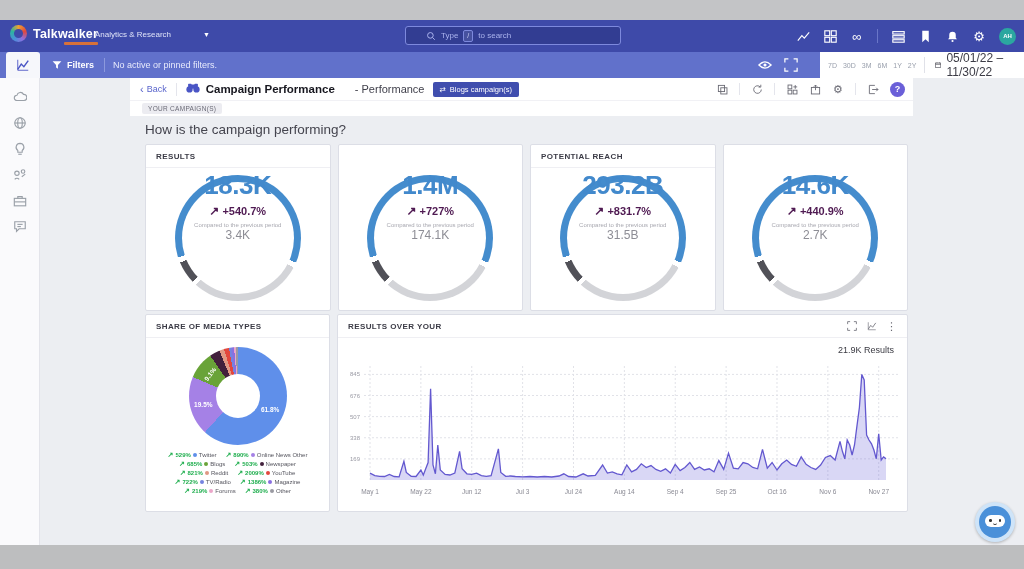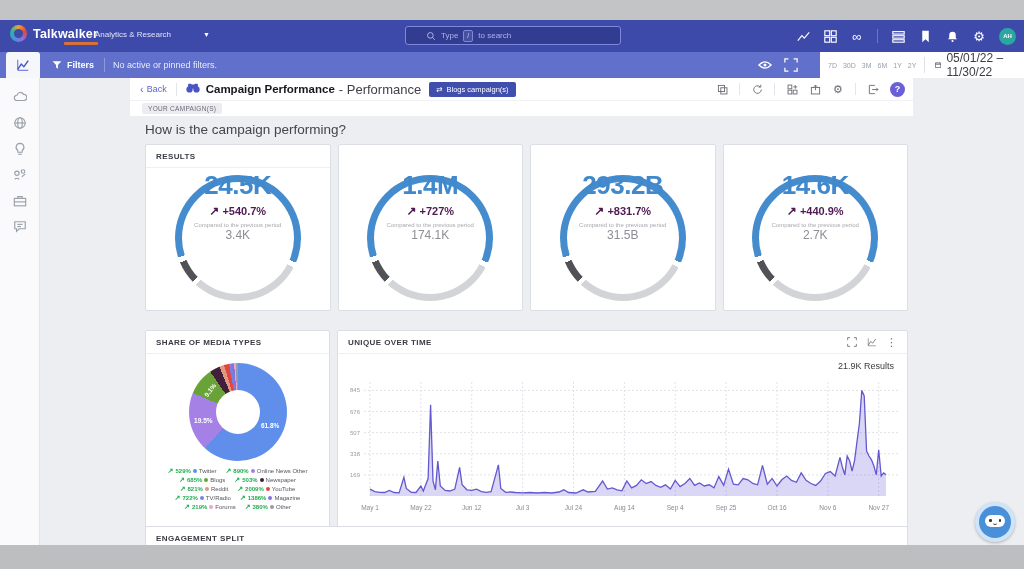--- a/index.html
+++ b/index.html
@@ -52,21 +52,21 @@
   .sb-item svg { width:14px; height:14px; stroke:#9aa0a8; fill:none; stroke-width:1.3; }
 
   .content { position:absolute; left:40px; top:0; width:984px; height:467px; overflow:hidden; }
 
   .header-strip { position:absolute; left:90px; top:0; width:783px; height:22px; background:#fff; display:flex; align-items:center; }
   .back-link { display:flex; align-items:center; gap:3px; color:#5a65cc; font-size:9px; margin-left:10px; cursor:pointer; }
   .back-chev { font-size:11px; line-height:9px; }
   .hdr-div { width:1px; height:13px; background:#e4e5ec; margin:0 9px; }
   .binocs svg { width:14px; height:12px; fill:#4a55c5; }
   .page-title { font-size:11.5px; font-weight:bold; color:#17171f; margin-left:6px; }
-  .page-title-suffix { font-size:13px; color:#3f3f4a; margin-left:4px; }
+  .page-title-suffix { font-size:11px; color:#3f3f4a; margin-left:20px; }
   .change-btn { margin-left:8px; background:#404eae; color:#fff; font-size:7.5px; border:none; border-radius:2px; padding:3px 7px; display:flex; align-items:center; gap:4px; cursor:pointer; }
   .hdr-icons { position:absolute; right:8px; top:0; height:22px; display:flex; align-items:center; gap:11px; }
   .hdr-icon { width:12px; height:12px; color:#6a6a74; cursor:pointer; display:flex; align-items:center; justify-content:center; font-size:11px; }
   .hdr-icon svg { width:11px; height:11px; stroke:#6a6a74; fill:none; stroke-width:1.3; }
   .hdr-icon-div { width:1px; height:12px; background:#e4e5ec; }
   .help-bubble { width:15px; height:15px; border-radius:50%; background:#6a5fd8; color:#fff; font-size:9px; font-weight:bold; display:flex; align-items:center; justify-content:center; cursor:pointer; }
 
   .tag-row { position:absolute; left:90px; top:22px; width:783px; height:16px; background:#fff; border-top:1px solid #f1f1f5; display:flex; align-items:center; }
   .campaign-pill { margin-left:12px; background:#ececf1; color:#6a6a76; font-size:6.5px; letter-spacing:.3px; border-radius:2px; padding:2px 6px; cursor:pointer; }
 
@@ -81,21 +81,21 @@
     background:conic-gradient(from 0deg, #448ccd 0deg 113deg, #ffffff 113deg 118deg, #d3d4d8 118deg 222deg, #ffffff 222deg 226deg, #515158 226deg 247deg, #ffffff 247deg 252deg, #448ccd 252deg 360deg); }
   .gauge::after { content:""; position:absolute; left:7px; top:7px; width:112px; height:112px; border-radius:50%; background:#fff; }
   .gauge-inner { position:absolute; inset:0; z-index:2; display:flex; flex-direction:column; align-items:center; }
   .kpi-value { margin-top:25px; font-size:26px; font-weight:bold; color:#4289cc; letter-spacing:-.5px; }
   .kpi-trend { margin-top:3px; font-size:11px; font-weight:bold; color:#4f1a52; display:flex; align-items:center; gap:3px; }
   .kpi-trend .arr { font-size:12px; }
   .kpi-compare { margin-top:4px; font-size:6px; color:#a8a8b0; }
   .kpi-prev { font-size:12px; color:#8d8d95; }
 
   
-  .widgets-row { position:absolute; left:105px; top:252px; height:140px; display:flex; gap:7px;border-radius:20px; }
+  .widgets-row { position:absolute; left:105px; top:236px; height:140px; display:flex; gap:7px;border-radius:20px; }
   .media-card { width:185px; height:198px; position:relative; }
   .donut-wrap { position:absolute; left:50%; top:32px; transform:translateX(-50%); width:98px; height:98px; border-radius:50%; }
   .donut-hole { position:absolute; left:27px; top:27px; width:44px; height:44px; border-radius:50%; background:#fff; }
   .slice-label { position:absolute; color:#fff; font-size:6.5px; font-weight:bold; transform:translate(-50%,-50%); z-index:2; }
   .donut-legend { position:absolute; left:6px; right:6px; top:136px; display:flex; flex-wrap:wrap; justify-content:center; column-gap:9px; row-gap:1px; }
   .legend-item { display:flex; align-items:center; gap:2px; font-size:6px; cursor:pointer; }
   .legend-item .tr-arr { color:#1fae4e; font-size:7px; font-weight:bold; }
   .legend-item .tr-val { color:#1fae4e; font-weight:bold; }
   .legend-item .dot { width:4px; height:4px; border-radius:50%; }
   .legend-item .lbl { color:#55555e; }
@@ -343,21 +343,21 @@
           <span class="campaign-pill">YOUR CAMPAIGN(S)</span>
         </div>
 
         <div class="question">How is the campaign performing?</div>
 
         <div class="kpi-row">
           <div class="card kpi-card">
             <div class="card-title">RESULTS</div>
             <div class="gauge"></div>
             <div class="gauge-inner">
-              <div class="kpi-value">24.5K</div>
+              <div class="kpi-value">18.3K</div>
               <div class="kpi-trend">
                   <span class="arr">↗</span>
                   <span>+540.7%</span>
                 </div>
               <div class="kpi-compare">Compared to the previous period</div>
               <div class="kpi-prev">3.4K</div>
             </div>
           </div>
           <div class="card kpi-card">
             <div class="gauge"></div>
@@ -365,20 +365,21 @@
               <div class="kpi-value">1.4M</div>
               <div class="kpi-trend">
                   <span class="arr">↗</span>
                   <span>+727%</span>
                 </div>
               <div class="kpi-compare">Compared to the previous period</div>
               <div class="kpi-prev">174.1K</div>
             </div>
           </div>
           <div class="card kpi-card">
+            <div class="card-title">POTENTIAL REACH</div>
             <div class="gauge"></div>
             <div class="gauge-inner">
               <div class="kpi-value">293.2B</div>
               <div class="kpi-trend">
                   <span class="arr">↗</span>
                   <span>+831.7%</span>
                 </div>
               <div class="kpi-compare">Compared to the previous period</div>
               <div class="kpi-prev">31.5B</div>
             </div>
@@ -465,21 +466,21 @@
                   <span class="tr-arr">↗</span>
                   <span class="tr-val">380%</span>
                   <span class="dot" style="background: rgb(154, 154, 162);"></span>
                   <span class="lbl">Other</span>
                 </div>
               </div>
           </div>
 
           <div class="card results-card">
             <div class="rc-title-row">
-              <div class="card-title">UNIQUE OVER TIME</div>
+              <div class="card-title">RESULTS OVER YOUR</div>
               <div class="rc-icons">
                 <div class="rc-icon">
                     <svg viewBox="0 0 16 16">
                       <path d="M1 5 V1 H5 M11 1 H15 V5 M15 11 V15 H11 M5 15 H1 V11"></path>
                     </svg>
                   </div>
                 <div class="rc-icon">
                     <svg viewBox="0 0 16 16">
                       <polyline points="2,13 6,7 9,10 14,3"></polyline>
                       <polyline points="2,2 2,14 14,14" stroke-width="1"></polyline>
@@ -527,23 +528,20 @@
                   <line x1="412.9859154929577" x2="412.9859154929577" y1="4" y2="118" stroke="#e1e2e8" stroke-dasharray="2,2"></line>
                   <line x1="463.85915492957747" x2="463.85915492957747" y1="4" y2="118" stroke="#e1e2e8" stroke-dasharray="2,2"></line>
                   <line x1="514.7323943661972" x2="514.7323943661972" y1="4" y2="118" stroke="#e1e2e8" stroke-dasharray="2,2"></line>
                   <path d="M6,118 L6.0,111.1 L10.8,113.6 L15.7,114.3 L20.5,114.5 L25.4,112.4 L30.2,114.5 L35.1,114.9 L39.9,99.3 L42.3,110.5 L47.2,114.3 L52.0,114.5 L56.9,108.0 L59.3,113.0 L61.7,106.8 L64.1,100.5 L66.6,26.8 L69.0,103.0 L71.4,111.8 L73.8,83.0 L76.3,108.0 L81.1,112.4 L85.9,113.0 L90.8,111.1 L95.6,89.3 L98.1,106.8 L102.9,111.8 L107.7,112.4 L112.6,111.1 L117.4,113.6 L122.3,114.3 L127.1,113.6 L134.4,86.8 L136.8,110.5 L141.7,114.3 L146.5,114.0 L151.4,114.5 L158.6,114.9 L165.9,114.5 L173.2,115.0 L180.4,114.5 L187.7,115.0 L195.0,114.0 L199.8,111.8 L204.6,114.5 L211.9,115.0 L219.2,111.8 L224.0,114.0 L231.3,113.3 L238.6,103.0 L243.4,111.1 L248.3,109.9 L253.1,111.8 L257.9,112.8 L262.8,103.0 L267.6,109.9 L272.5,107.4 L277.3,101.8 L282.2,105.5 L287.0,103.6 L291.9,107.4 L296.7,109.3 L301.5,106.8 L306.4,111.1 L311.2,102.4 L316.1,108.6 L320.9,105.5 L325.8,100.5 L330.6,107.4 L335.5,104.9 L340.3,108.0 L345.2,106.8 L350.0,109.9 L354.8,98.6 L359.7,107.4 L364.5,91.1 L369.4,106.1 L374.2,106.8 L379.1,100.5 L383.9,101.8 L388.8,105.5 L393.6,106.8 L398.5,87.4 L403.3,106.1 L408.1,100.5 L413.0,108.0 L417.8,101.8 L422.7,98.0 L427.5,102.4 L432.4,104.3 L437.2,94.9 L442.1,102.4 L446.9,105.5 L451.7,107.4 L456.6,103.0 L461.4,95.5 L466.3,93.6 L471.1,98.0 L476.0,79.3 L478.4,89.3 L480.8,96.8 L483.2,78.0 L485.7,83.0 L488.1,93.0 L490.5,83.0 L492.9,64.3 L495.4,45.5 L497.8,12.4 L500.2,18.0 L502.6,73.0 L505.0,78.0 L507.5,81.8 L509.9,88.0 L512.3,96.8 L514.7,71.8 L517.2,98.0 L519.6,94.9 L522.0,96.8 L522.0,118 Z" fill="rgba(104,94,216,0.25)" stroke="none"></path>
                   <path d="M6.0,111.1 L10.8,113.6 L15.7,114.3 L20.5,114.5 L25.4,112.4 L30.2,114.5 L35.1,114.9 L39.9,99.3 L42.3,110.5 L47.2,114.3 L52.0,114.5 L56.9,108.0 L59.3,113.0 L61.7,106.8 L64.1,100.5 L66.6,26.8 L69.0,103.0 L71.4,111.8 L73.8,83.0 L76.3,108.0 L81.1,112.4 L85.9,113.0 L90.8,111.1 L95.6,89.3 L98.1,106.8 L102.9,111.8 L107.7,112.4 L112.6,111.1 L117.4,113.6 L122.3,114.3 L127.1,113.6 L134.4,86.8 L136.8,110.5 L141.7,114.3 L146.5,114.0 L151.4,114.5 L158.6,114.9 L165.9,114.5 L173.2,115.0 L180.4,114.5 L187.7,115.0 L195.0,114.0 L199.8,111.8 L204.6,114.5 L211.9,115.0 L219.2,111.8 L224.0,114.0 L231.3,113.3 L238.6,103.0 L243.4,111.1 L248.3,109.9 L253.1,111.8 L257.9,112.8 L262.8,103.0 L267.6,109.9 L272.5,107.4 L277.3,101.8 L282.2,105.5 L287.0,103.6 L291.9,107.4 L296.7,109.3 L301.5,106.8 L306.4,111.1 L311.2,102.4 L316.1,108.6 L320.9,105.5 L325.8,100.5 L330.6,107.4 L335.5,104.9 L340.3,108.0 L345.2,106.8 L350.0,109.9 L354.8,98.6 L359.7,107.4 L364.5,91.1 L369.4,106.1 L374.2,106.8 L379.1,100.5 L383.9,101.8 L388.8,105.5 L393.6,106.8 L398.5,87.4 L403.3,106.1 L408.1,100.5 L413.0,108.0 L417.8,101.8 L422.7,98.0 L427.5,102.4 L432.4,104.3 L437.2,94.9 L442.1,102.4 L446.9,105.5 L451.7,107.4 L456.6,103.0 L461.4,95.5 L466.3,93.6 L471.1,98.0 L476.0,79.3 L478.4,89.3 L480.8,96.8 L483.2,78.0 L485.7,83.0 L488.1,93.0 L490.5,83.0 L492.9,64.3 L495.4,45.5 L497.8,12.4 L500.2,18.0 L502.6,73.0 L505.0,78.0 L507.5,81.8 L509.9,88.0 L512.3,96.8 L514.7,71.8 L517.2,98.0 L519.6,94.9 L522.0,96.8" fill="none" stroke="#6358cf" stroke-width="1.3"></path>
                 </svg>
               </div>
           </div>
         </div>
 
-        <div class="card engagement-card">
-          <div class="card-title">ENGAGEMENT SPLIT</div>
-        </div>
 
       </div>
     </div>
 
     <div class="chatbot">
       <div class="bot-body">
         <div class="bot-face">
           <div class="bot-eye" style="left:4px;"></div>
           <div class="bot-eye" style="right:4px;"></div>
           <div class="bot-smile"></div>

